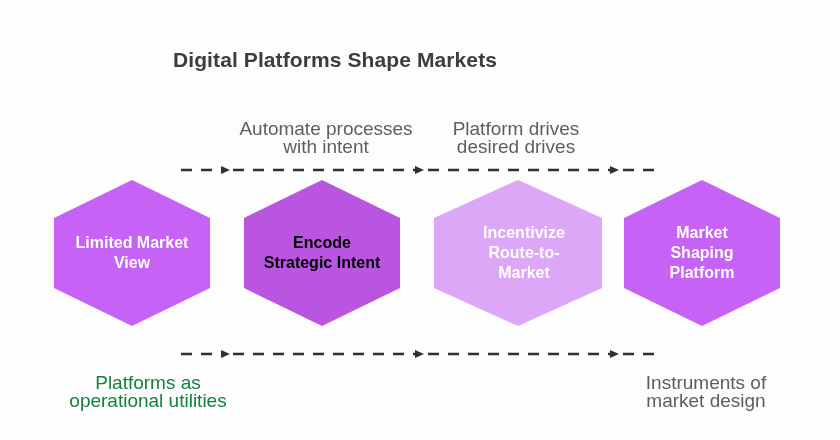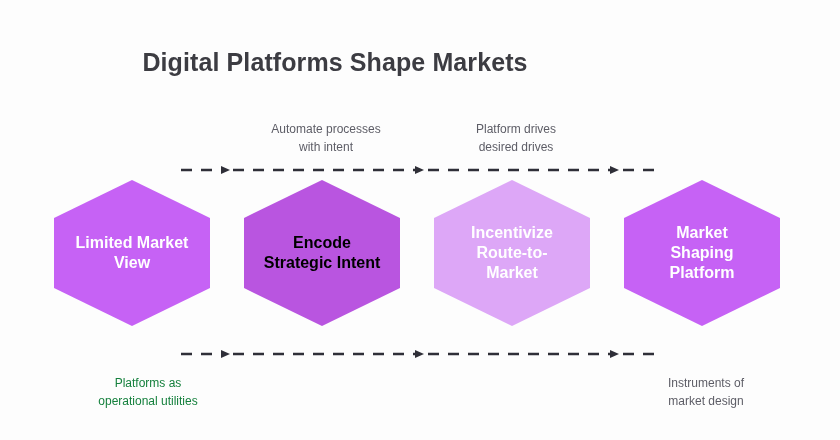--- a/index.html
+++ b/index.html
@@ -21,41 +21,41 @@
     background: #fdfdfd;
   }
 
   
   #title {
     position: absolute;
     top: 48px;
     left: 0;
     width: 670px;
     text-align: center;
-    font-size: 25px;
+    font-size: 21px;
     font-weight: bold;
     color: #3c3c42;
     letter-spacing: 0.1px;
   }
 
   
   #connectors {
     position: absolute;
     top: 0;
     left: 0;
     width: 840px;
     height: 440px;
     pointer-events: none;
   }
 
   
   .caption {
     position: absolute;
     text-align: center;
-    font-size: 12px;
+    font-size: 19px;
     line-height: 18px;
     color: #5d5d66;
     width: 200px;
   }
   .caption.top  { top: 120px; }
   .caption.bot  { top: 374px; }
 
   #caption-top-1 { left: 226px; }
   #caption-top-2 { left: 416px; }
   #caption-bot-1 { left: 48px; }
@@ -78,21 +78,21 @@
     font-size: 16px;
     font-weight: bold;
     line-height: 20px;
     color: #ffffff;
     width: 140px;
     white-space: pre-line;
   }
 
   #hex-0 { left: 54px; }
   #hex-1 { left: 244px; }
-  #hex-2 { left: 434px; }
+  #hex-2 { left: 434px; padding-left: 12px; }
   #hex-3 { left: 624px; }
 </style>
 </head>
 <body>
 
 <div id="canvas" style="background: rgb(253, 253, 253);">
 
   <div id="title" style="color: rgb(60, 60, 66);">Digital Platforms Shape Markets</div>
 
   <svg id="connectors" viewBox="0 0 840 440" width="840" height="440">

